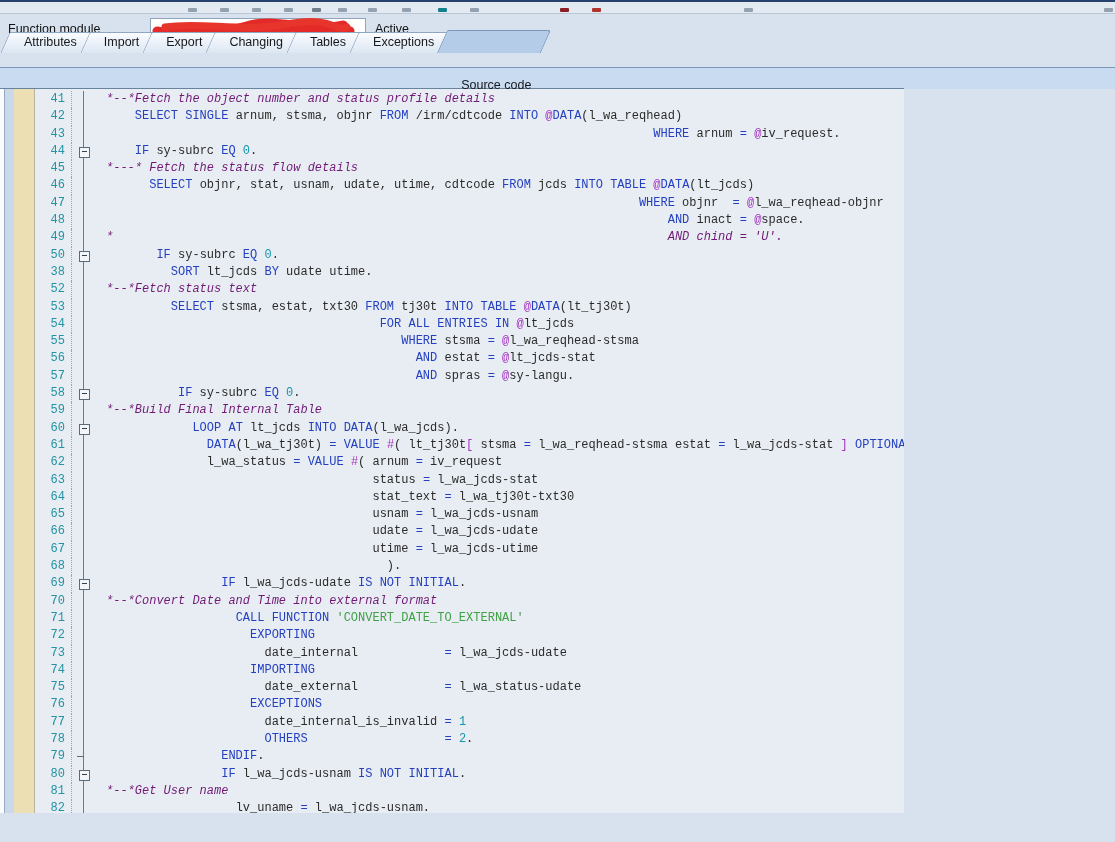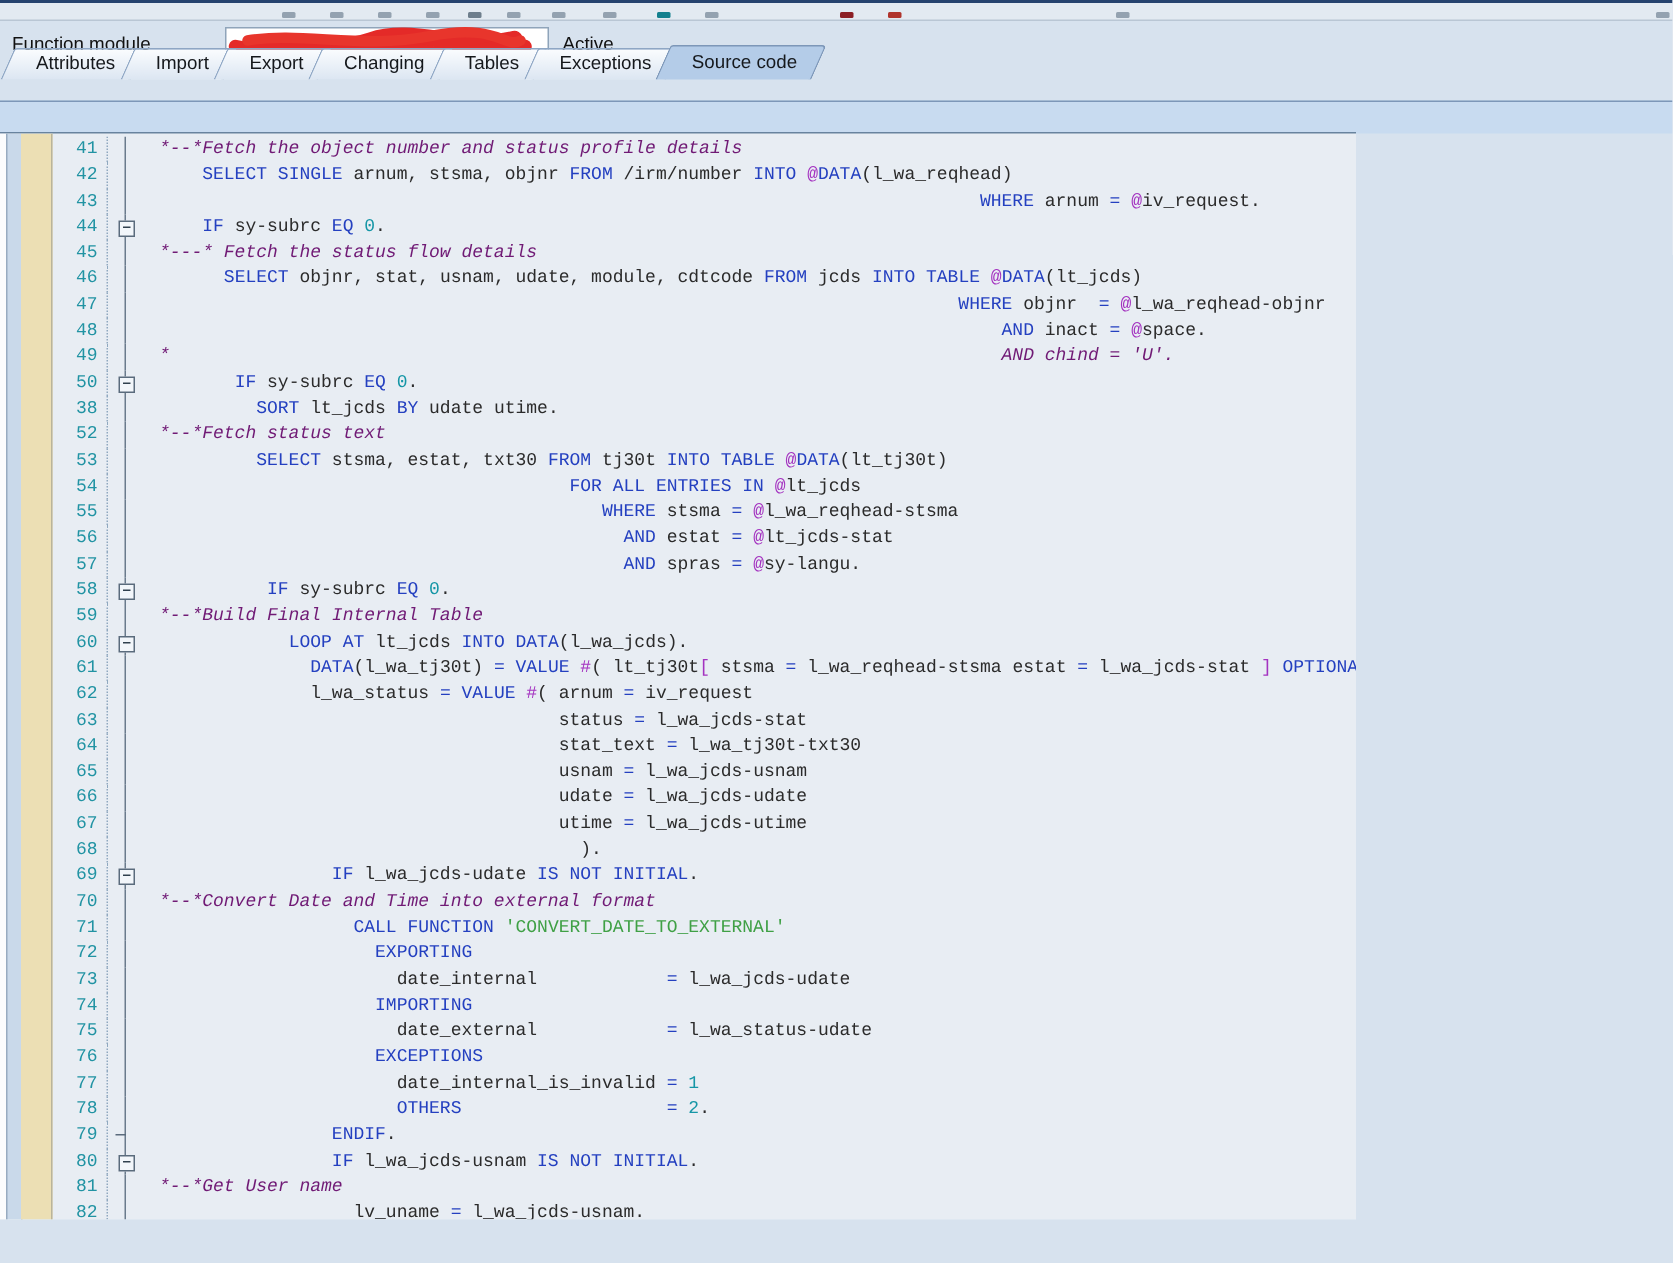--- a/index.html
+++ b/index.html
@@ -23,21 +23,21 @@
 
   
   .tabbar{position:absolute;left:12px;top:30px;height:23px;display:flex;align-items:flex-end;}
   .tab{position:relative;height:21px;margin-left:-7px;padding:0 15px 0 19px;cursor:default;}
   .tab::before{content:'';position:absolute;inset:0;transform:skewX(-24deg);
                background:linear-gradient(#fafcfe,#dce6f2);
                border:1px solid #8ea6c4;border-bottom:none;border-radius:2px 3px 0 0;}
   .tab.active{height:23px;z-index:5;}
   .tab.active::before{background:#b4cce8;border-color:#7d97b8;}
   .tab-label{position:relative;z-index:2;font-size:12.5px;color:#15181c;line-height:21px;display:block;}
-  .tab.active .tab-label{line-height:23px;}
+  .tab.active .tab-label{line-height:23px;margin-top:44px;}
 
   
   .tabband{position:absolute;left:0;top:67px;width:100%;height:21px;background:#c8dbf0;
            border-top:1px solid #7d97b8;}
 
   
   .editor{position:absolute;left:0;top:88px;width:904px;height:725px;background:#e8edf3;
           border-top:1px solid #68839e;box-sizing:border-box;overflow:hidden;}
   .edge-white{position:absolute;left:0;top:0;bottom:0;width:4px;background:#fbfcfd;}
   .strip-blue{position:absolute;left:4px;top:0;bottom:0;width:9px;background:#c9d9ea;
@@ -136,21 +136,21 @@
     <div class="strip-beige"></div>
     <div class="lines">
         <div class="code-row">
           <span class="ln">41</span>
           <span class="fold-cell"></span>
           <span class="code"><span class="tk-c">*--*Fetch the object number and status profile details</span></span>
         </div>
         <div class="code-row">
           <span class="ln">42</span>
           <span class="fold-cell"></span>
-          <span class="code"><span class="tk-t">    </span><span class="tk-k">SELECT SINGLE</span><span class="tk-t"> arnum, stsma, objnr </span><span class="tk-k">FROM</span><span class="tk-t"> /irm/number </span><span class="tk-k">INTO</span><span class="tk-t"> </span><span class="tk-p">@</span><span class="tk-k">DATA</span><span class="tk-t">(l_wa_reqhead)</span></span>
+          <span class="code"><span class="tk-t">    </span><span class="tk-k">SELECT SINGLE</span><span class="tk-t"> arnum, stsma, objnr </span><span class="tk-k">FROM</span><span class="tk-t"> /irm/cdtcode </span><span class="tk-k">INTO</span><span class="tk-t"> </span><span class="tk-p">@</span><span class="tk-k">DATA</span><span class="tk-t">(l_wa_reqhead)</span></span>
         </div>
         <div class="code-row">
           <span class="ln">43</span>
           <span class="fold-cell"></span>
           <span class="code"><span class="tk-t">                                                                            </span><span class="tk-k">WHERE</span><span class="tk-t"> arnum </span><span class="tk-k">=</span><span class="tk-t"> </span><span class="tk-p">@</span><span class="tk-t">iv_request.</span></span>
         </div>
         <div class="code-row">
           <span class="ln">44</span>
           <span class="fold-cell">
             <span class="fold-box"></span>
@@ -158,21 +158,21 @@
           <span class="code"><span class="tk-t">    </span><span class="tk-k">IF</span><span class="tk-t"> sy-subrc </span><span class="tk-k">EQ</span><span class="tk-t"> </span><span class="tk-n">0</span><span class="tk-t">.</span></span>
         </div>
         <div class="code-row">
           <span class="ln">45</span>
           <span class="fold-cell"></span>
           <span class="code"><span class="tk-c">*---* Fetch the status flow details</span></span>
         </div>
         <div class="code-row">
           <span class="ln">46</span>
           <span class="fold-cell"></span>
-          <span class="code"><span class="tk-t">      </span><span class="tk-k">SELECT</span><span class="tk-t"> objnr, stat, usnam, udate, module, cdtcode </span><span class="tk-k">FROM</span><span class="tk-t"> jcds </span><span class="tk-k">INTO TABLE</span><span class="tk-t"> </span><span class="tk-p">@</span><span class="tk-k">DATA</span><span class="tk-t">(lt_jcds)</span></span>
+          <span class="code"><span class="tk-t">      </span><span class="tk-k">SELECT</span><span class="tk-t"> objnr, stat, usnam, udate, utime, cdtcode </span><span class="tk-k">FROM</span><span class="tk-t"> jcds </span><span class="tk-k">INTO TABLE</span><span class="tk-t"> </span><span class="tk-p">@</span><span class="tk-k">DATA</span><span class="tk-t">(lt_jcds)</span></span>
         </div>
         <div class="code-row">
           <span class="ln">47</span>
           <span class="fold-cell"></span>
           <span class="code"><span class="tk-t">                                                                          </span><span class="tk-k">WHERE</span><span class="tk-t"> objnr  </span><span class="tk-k">=</span><span class="tk-t"> </span><span class="tk-p">@</span><span class="tk-t">l_wa_reqhead-objnr</span></span>
         </div>
         <div class="code-row">
           <span class="ln">48</span>
           <span class="fold-cell"></span>
           <span class="code"><span class="tk-t">                                                                              </span><span class="tk-k">AND</span><span class="tk-t"> inact </span><span class="tk-k">=</span><span class="tk-t"> </span><span class="tk-p">@</span><span class="tk-t">space.</span></span>

